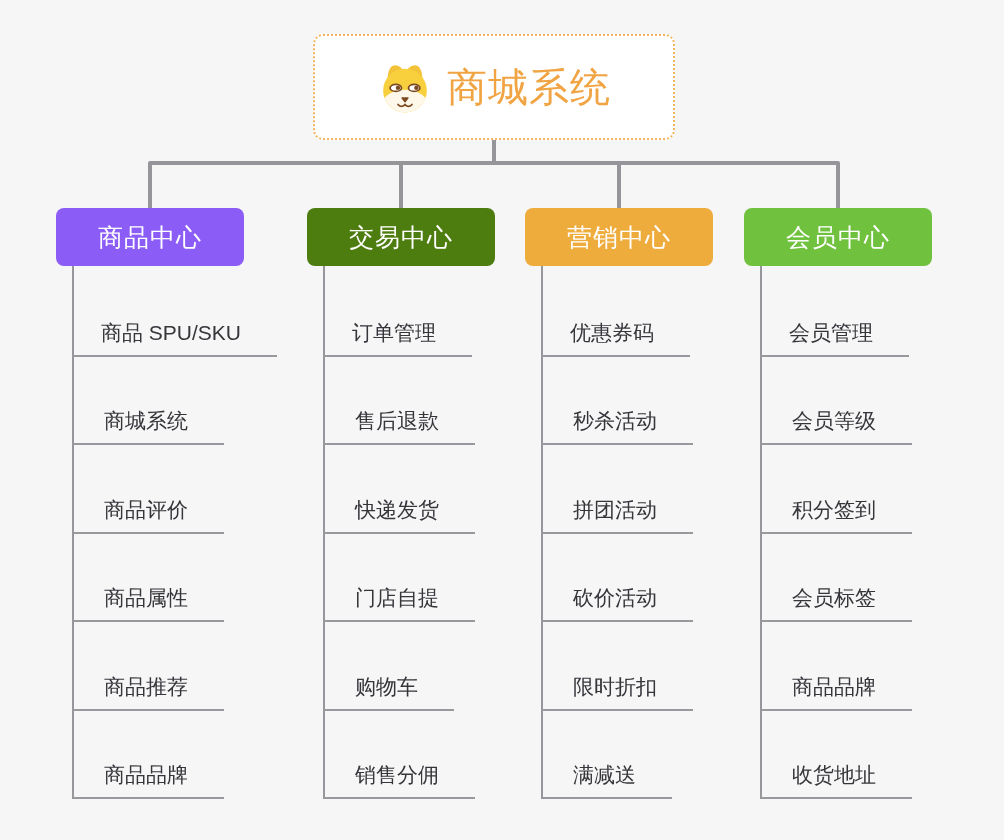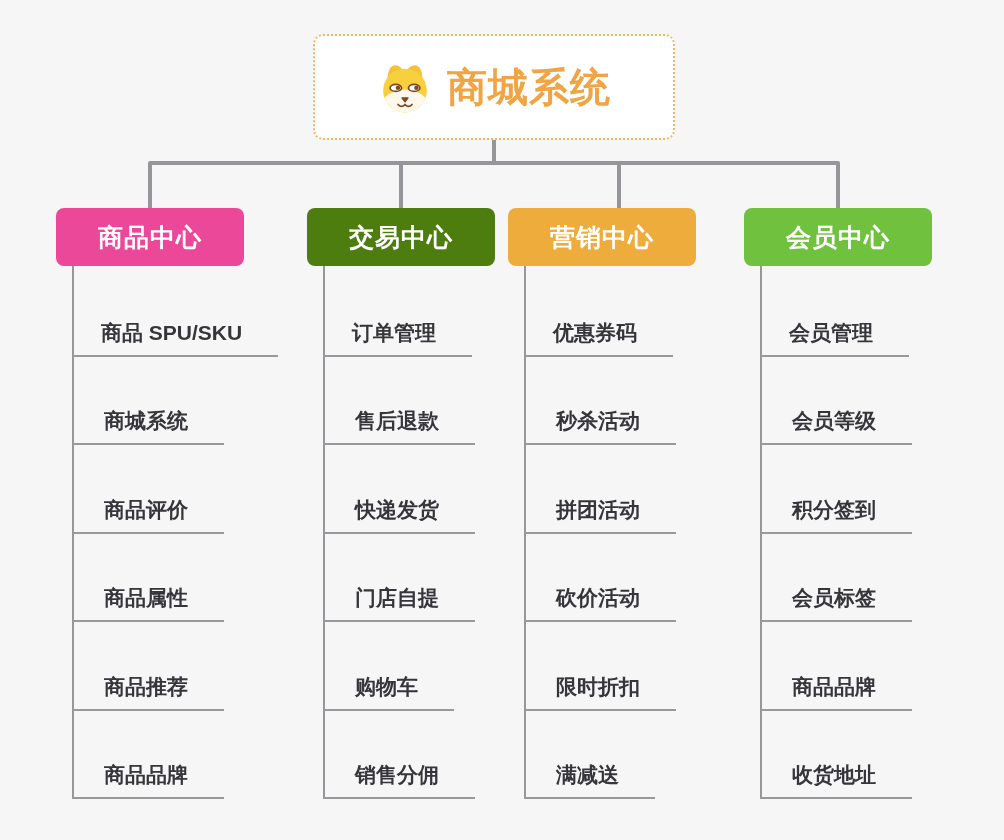--- a/index.html
+++ b/index.html
@@ -3,21 +3,21 @@
 <meta charset="utf-8">
 <style>
   * { margin:0; padding:0; box-sizing:border-box; }
   html,body { width:1004px; height:840px; }
   body {
     position:relative;
     background:#f6f6f7;
     font-family:"Liberation Sans", sans-serif;
     overflow:hidden;
   }
-  .stage { position:absolute; inset:0; width:1004px; height:600px;font-weight:bold; }
+  .stage { position:absolute; inset:0; width:1004px; height:600px; }
 
   
   .root-node {
     position:absolute; left:313px; top:34px; width:362px; height:106px;
     background:#ffffff;
     border:2px dotted #f2b45c;
     border-radius:10px;
     display:flex; align-items:center; justify-content:center; gap:14px;
     cursor:pointer;
   }
@@ -31,21 +31,21 @@
   .drop  { top:163px; width:4px; height:45px; }
   .drop-1 { left:148px; }
   .drop-2 { left:399px; }
   .drop-3 { left:617px; }
   .drop-4 { left:836px; }
 
   
   .branch { position:absolute; top:208px; width:188px; }
   .branch-1 { left:56px; }
   .branch-2 { left:307px; }
-  .branch-3 { left:508px; }
+  .branch-3 { left:525px; }
   .branch-4 { left:744px; }
 
   .branch-header {
     width:188px; height:58px;
     border-radius:8px;
     color:#ffffff; font-size:25px;
     display:flex; align-items:center; justify-content:center;
     letter-spacing:1px;
     cursor:pointer;
   }
@@ -95,21 +95,21 @@
       <ellipse cx="24" cy="33" rx="2.6" ry="2.4" fill="#7c4a21"></ellipse>
       <ellipse cx="42.5" cy="33" rx="6.5" ry="4" fill="#ffffff" stroke="#7c4a21" stroke-width="2"></ellipse>
       <ellipse cx="45" cy="33" rx="2.6" ry="2.4" fill="#7c4a21"></ellipse>
       <path d="M28.5 44.5 L35.5 44.5 L32 49 Z" fill="#7c4a21" stroke="#7c4a21" stroke-width="1.5" stroke-linejoin="round"></path>
       <path d="M24 52 Q28 56.5 32 52 Q36 56.5 40 52" fill="none" stroke="#7c4a21" stroke-width="2" stroke-linecap="round"></path>
     </svg>
     <span class="root-title">商城系统</span>
   </div>
 
   <div class="branch branch-1">
-    <div class="branch-header" style="background: #ec4899;">商品中心</div>
+    <div class="branch-header" style="background: #8b5cf6;">商品中心</div>
     <div class="branch-spine"></div>
     <div class="branch-items">
       <div class="branch-item">
           <span>商品 SPU/SKU</span>
         </div>
       <div class="branch-item">
           <span>商城系统</span>
         </div>
       <div class="branch-item">
           <span>商品评价</span>

